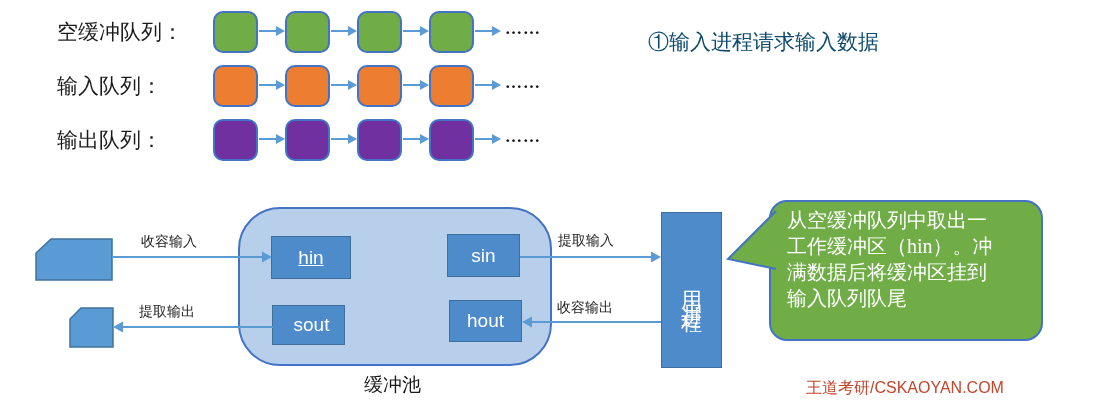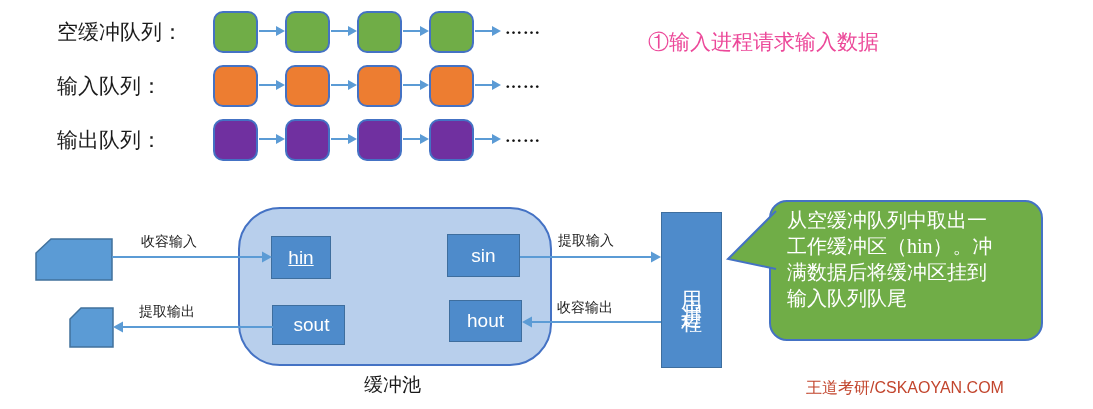--- a/index.html
+++ b/index.html
@@ -37,21 +37,21 @@
     border-top:5px solid transparent;border-bottom:5px solid transparent;
   }
   .qdots{
     position:absolute;left:505px;top:8px;
     font-size:17px;font-weight:bold;color:#111;letter-spacing:1px;
     font-family:"Liberation Serif", serif;
   }
 
   
   .step-note{
-    left:648px;top:28px;font-size:21px;color:#ec4899;
+    left:648px;top:28px;font-size:21px;color:#0c4a6e;
     font-family:"Liberation Serif", serif;white-space:nowrap;
   }
   .watermark{
     left:806px;top:378px;font-size:16px;font-weight:normal;
     color:var(--watermark);white-space:nowrap;
   }
 
   
   .pool{
     left:238px;top:207px;width:314px;height:159px;
@@ -59,21 +59,21 @@
     border:2.5px solid var(--pool-border);
     border-radius:42px;box-sizing:border-box;z-index:1;
   }
   .slot{
     position:absolute;z-index:2;
     background:var(--slot-fill);border:1px solid var(--slot-border);
     box-sizing:border-box;
     color:#fff;font-size:19px;
     display:flex;align-items:center;justify-content:center;
   }
-  .slot-hin {left:271px;top:236px;width:60px;height:43px;text-decoration:underline;}
+  .slot-hin {left:271px;top:236px;width:80px;height:43px;text-decoration:underline;}
   .slot-sout{left:272px;top:305px;width:73px;height:40px;padding-left:6px;}
   .slot-sin {left:447px;top:234px;width:73px;height:43px;}
   .slot-hout{left:449px;top:300px;width:73px;height:42px;}
   .pool-label{
     left:364px;top:372px;font-size:19px;color:#1a1a1a;
     font-family:"Liberation Serif", serif;white-space:nowrap;
   }
 
   
   .user-process{

